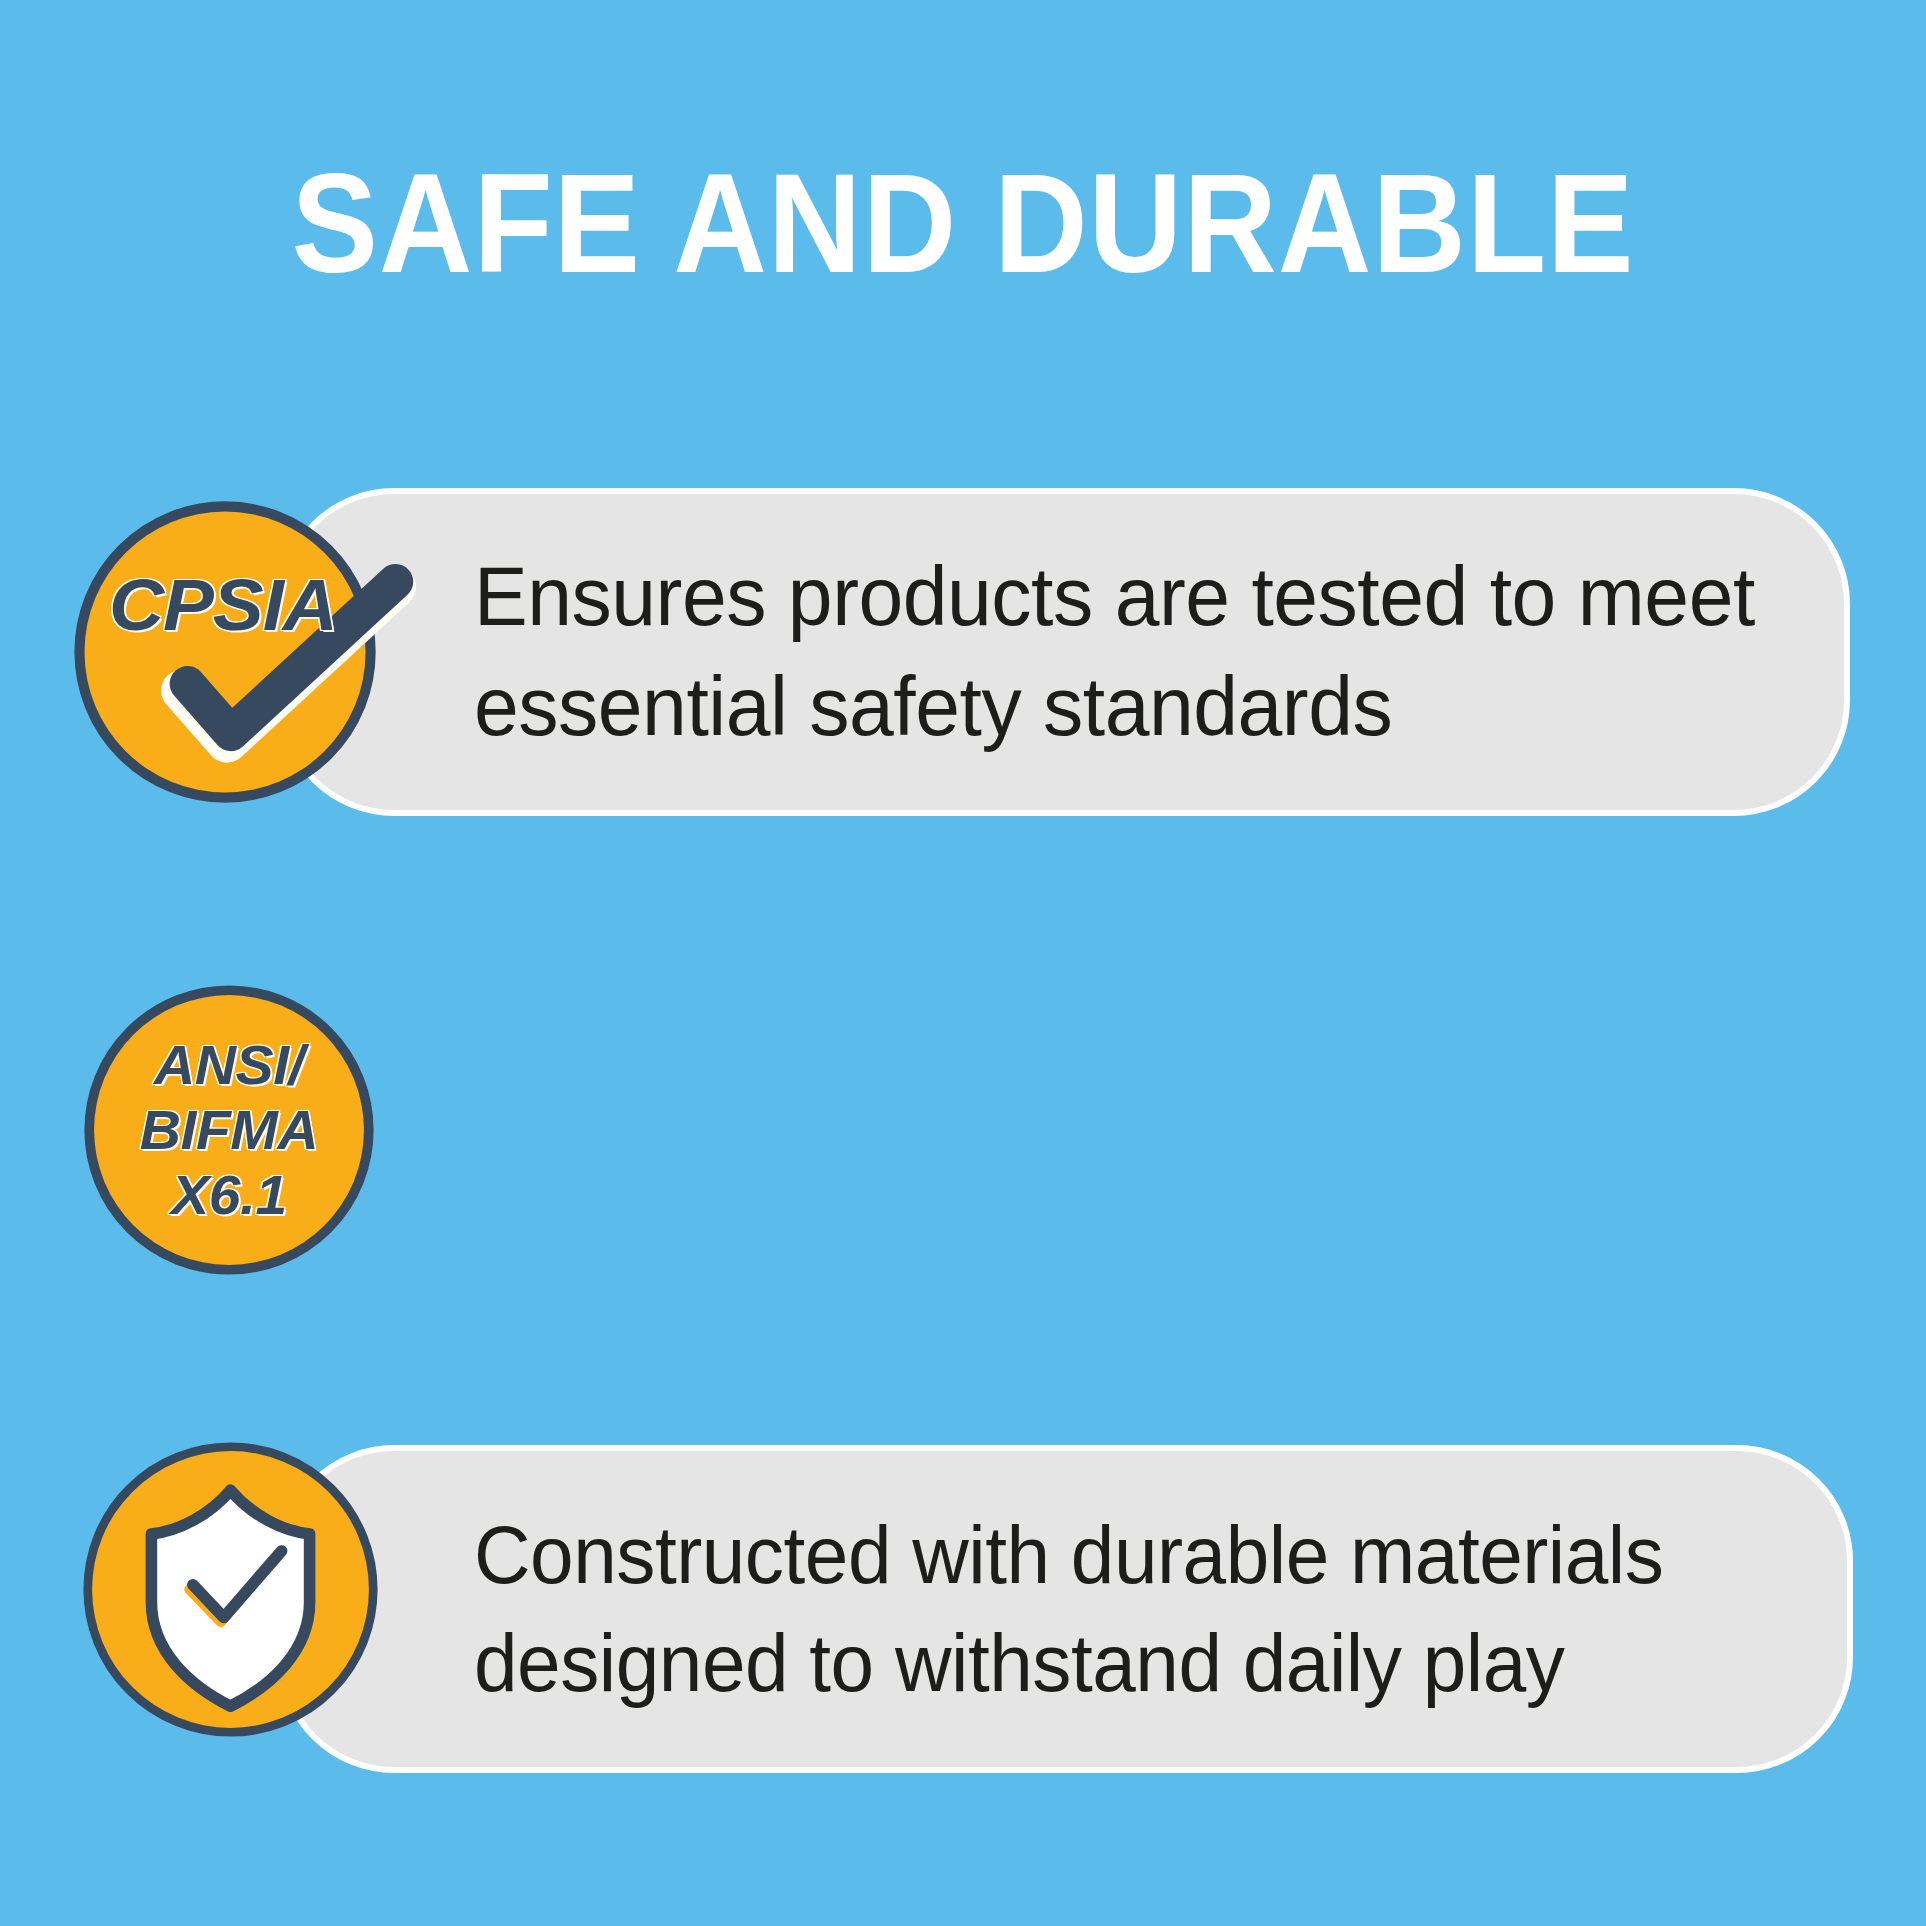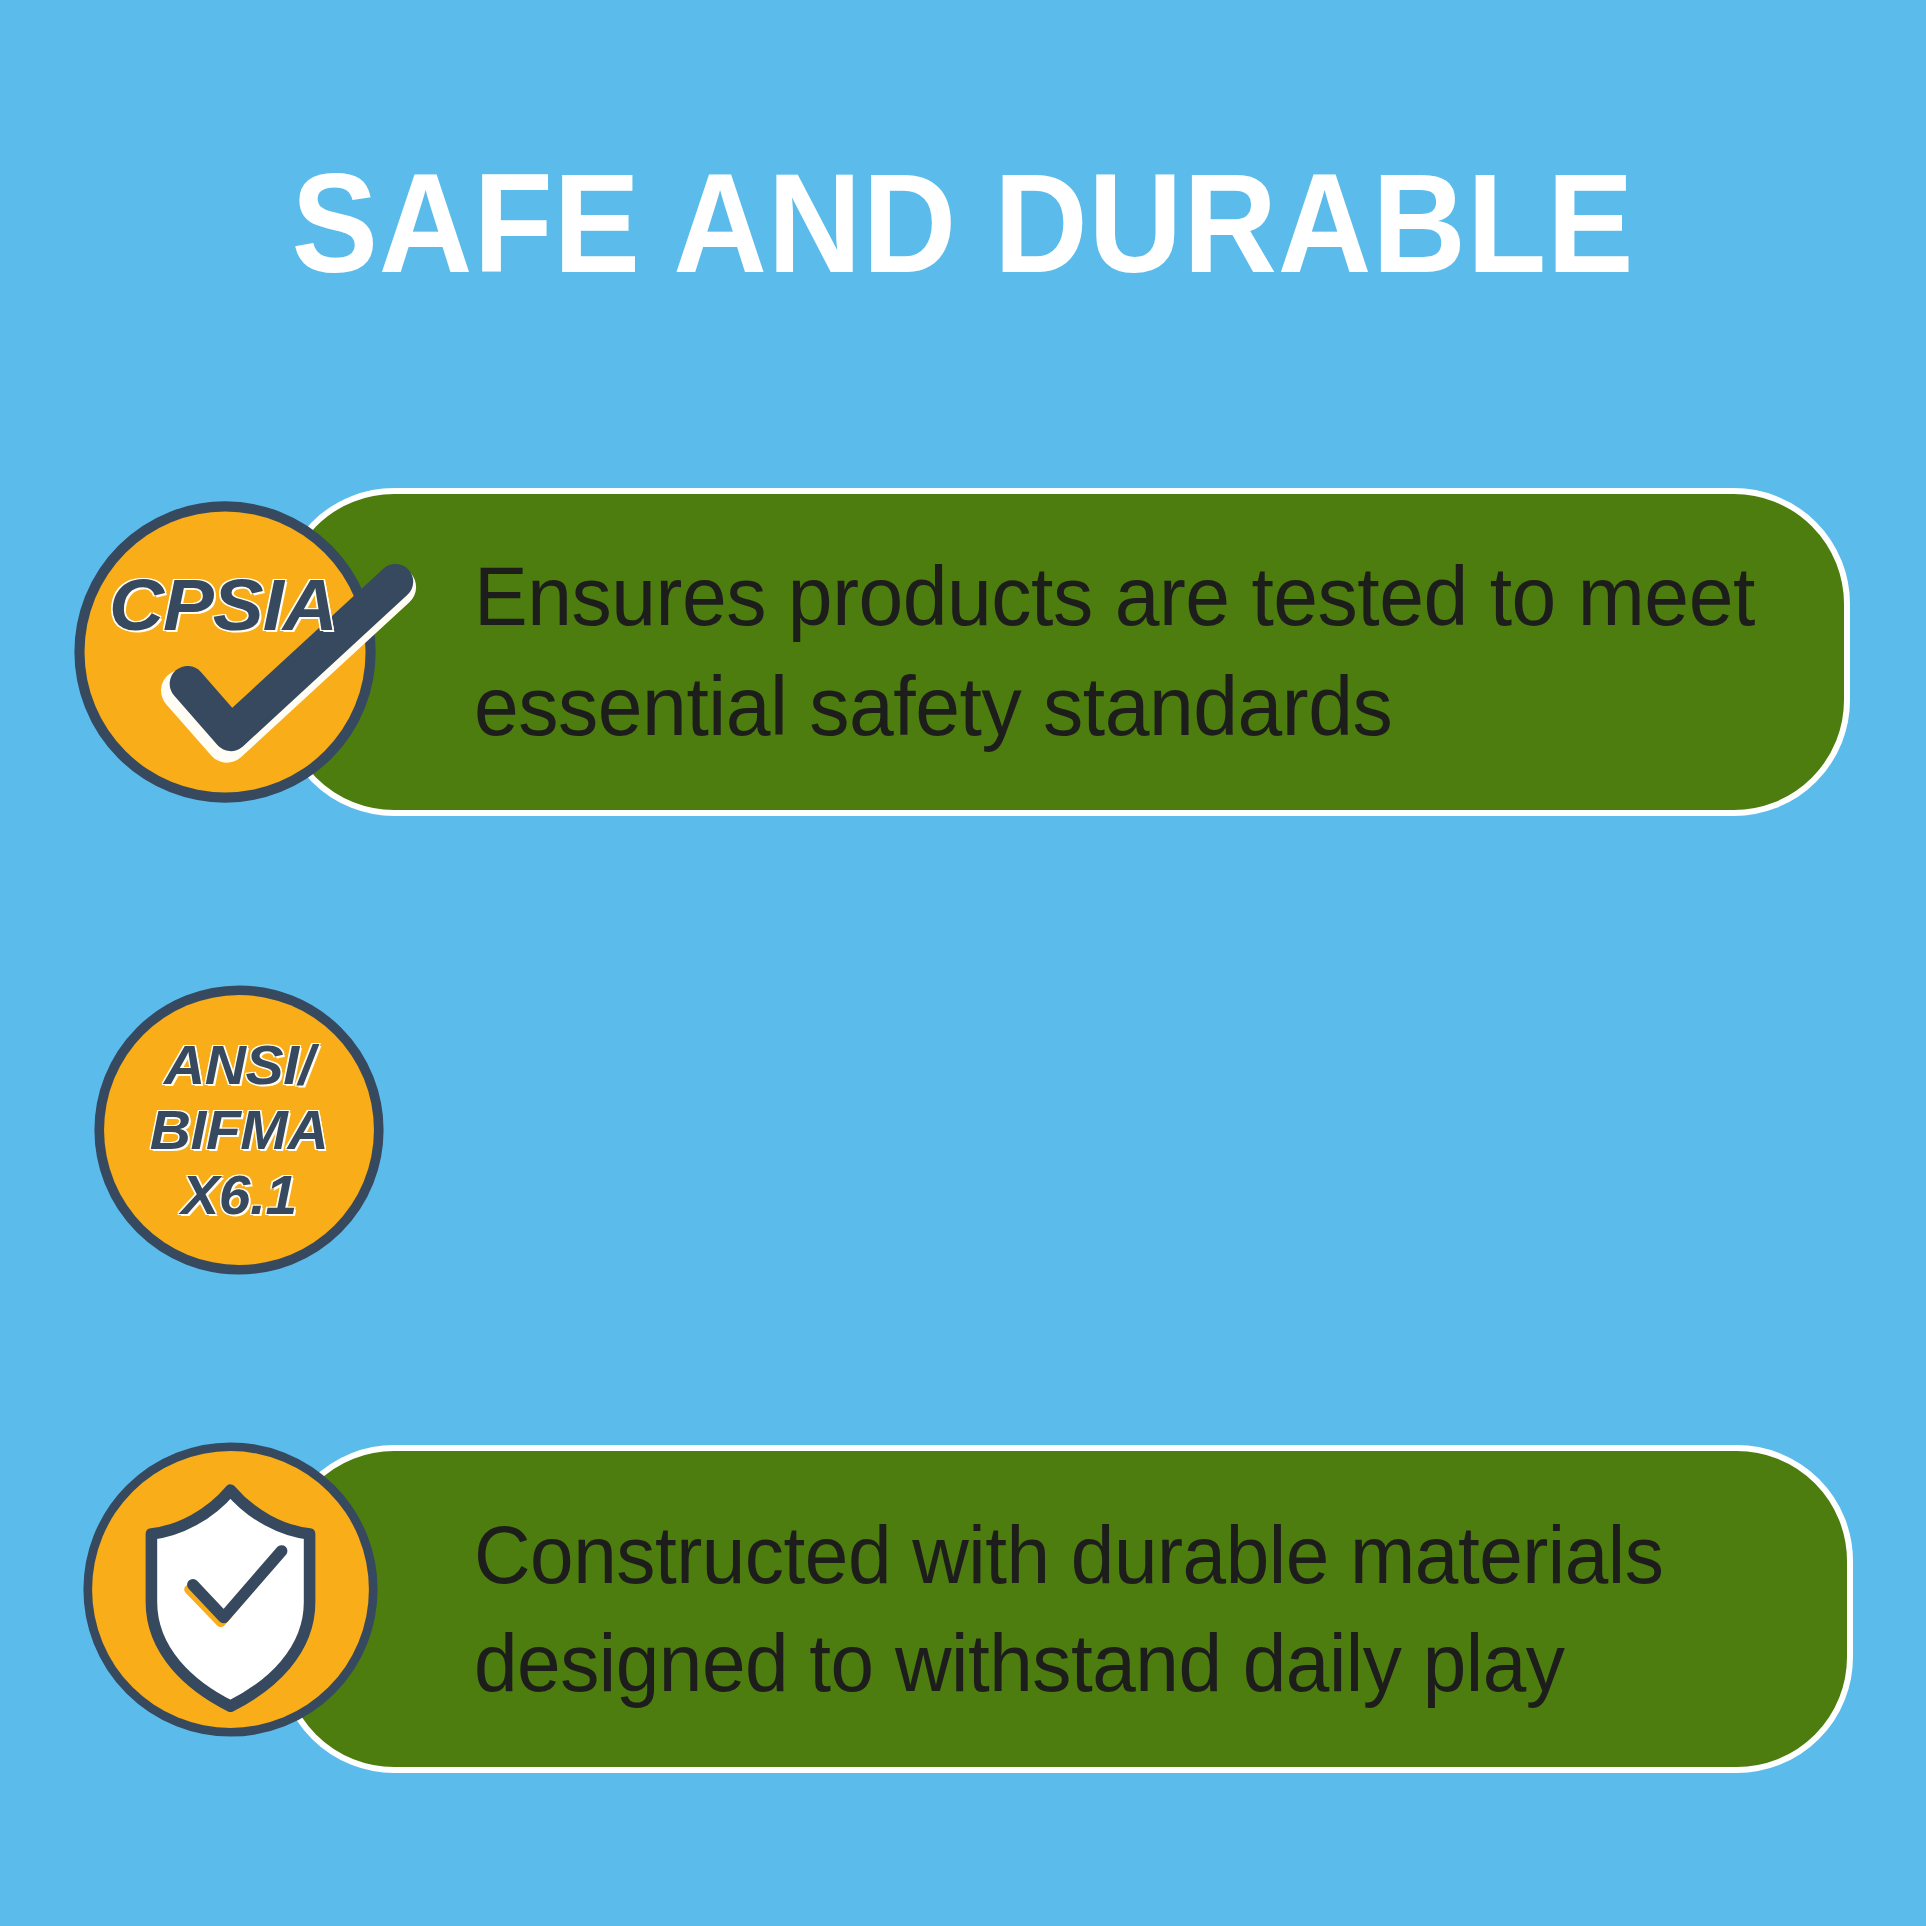--- a/index.html
+++ b/index.html
@@ -42,21 +42,21 @@
   }
   #row-0 { top:488px; height:328px; }
   #row-1 { top:966px; height:328px; }
   #row-2 { top:1445px; height:288px; }
 
   
   .card {
     position:absolute;
     top:0;
     height:328px;
-    background:#4d7c0f;
+    background:#e5e5e5;
     border:6.3px solid #ffffff;
     border-radius:116px;
   }
   #row-0 .card { left:278px; width:1572px; }
   #row-1 .card { left:278px; width:1572px; }
   #row-2 .card { left:278px; width:1575px; }
 
   .card-text {
     position:absolute;
     left:190px;
@@ -114,21 +114,21 @@
     transform:scaleX(1.06);
   }
   #badge-1 .badge-label {
     font-size:56px;
     letter-spacing:-0.5px;
     gap:8.7px;
     transform:scaleX(1.02);
   }
 
   #badge-0 { left:72px; }
-  #badge-1 { left:92px; width:294px; height:294px; margin-top:-147px; }
+  #badge-1 { left:82px; width:294px; height:294px; margin-top:-147px; }
   #badge-2 { left:81px; width:299px; height:299px; margin-top:-149px; }
 </style>
 </head>
 <body>
 
 <h1 id="page-title">SAFE AND DURABLE</h1>
 
 <div class="row" id="row-0">
 
   <div class="card">

